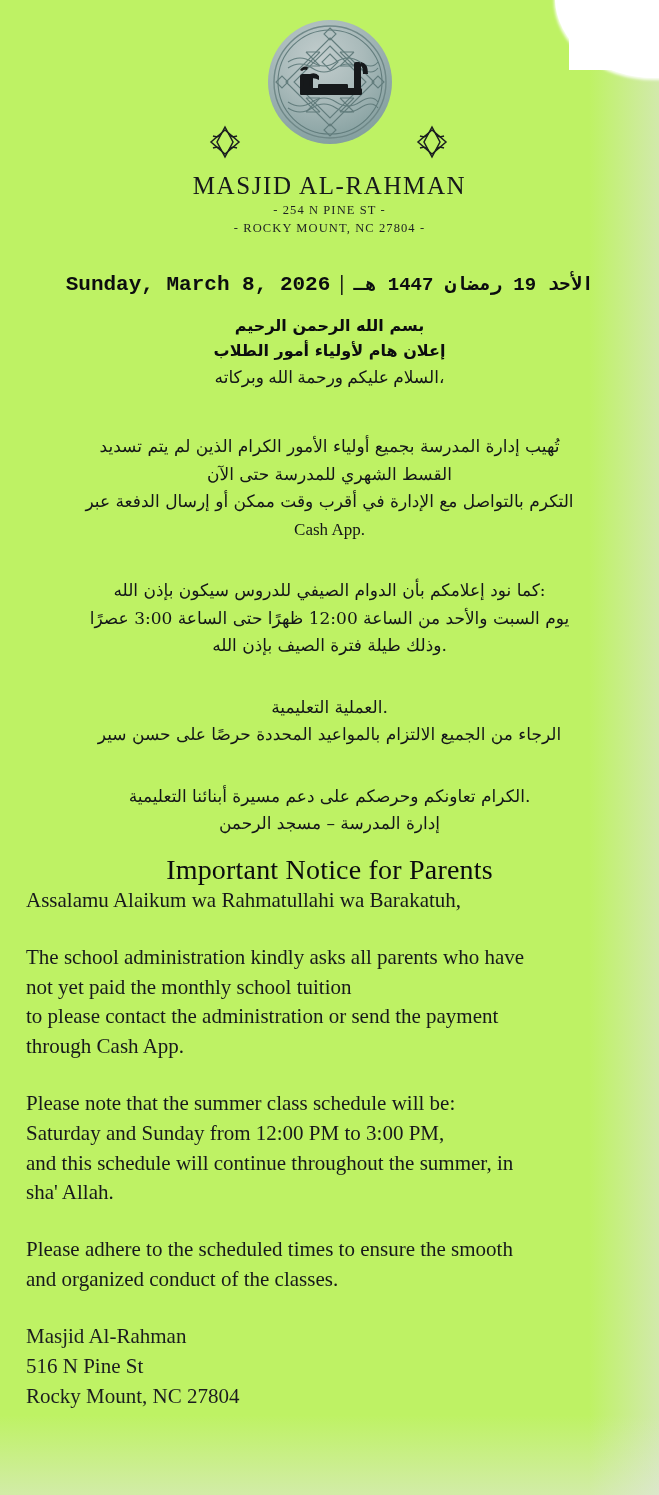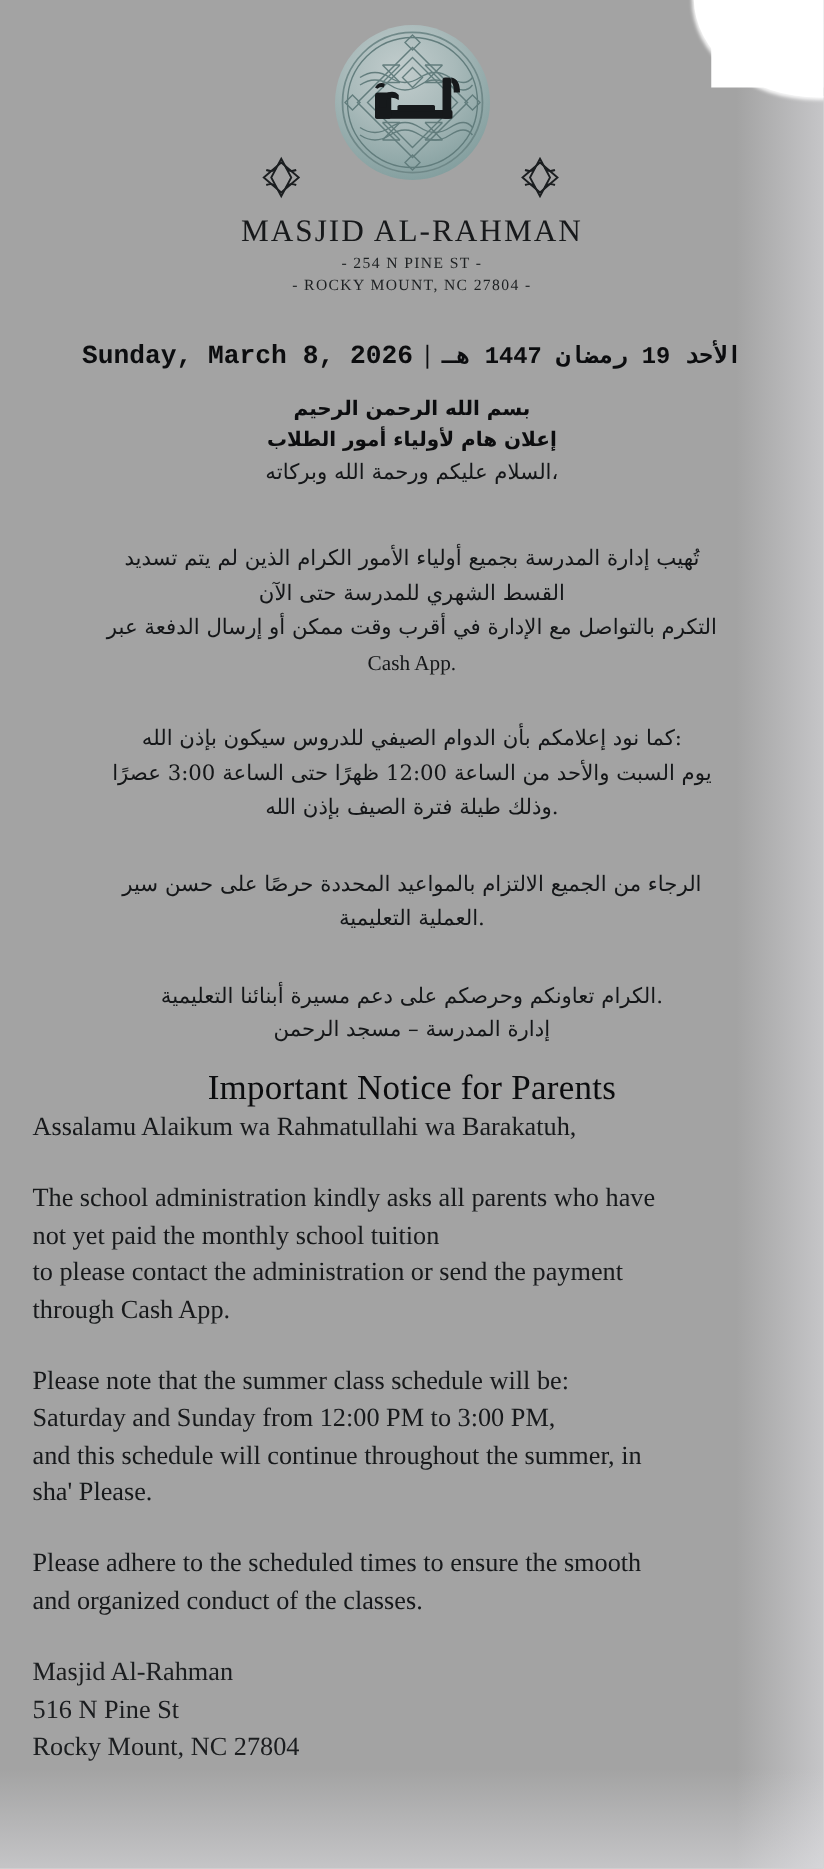--- a/index.html
+++ b/index.html
@@ -14,21 +14,21 @@
     overflow: hidden;
     font-family: "Liberation Serif", "DejaVu Serif", serif;
     color: #111111;
     position: relative;
   }
 
   
   #page {
     position: absolute;
     inset: 0;
-    background: #a3a3a3;
+    background: #bef264;
     overflow: hidden;
   }
   #corner-shade {
     position: absolute;
     top: 0;
     right: 0;
     width: 90px;
     height: 70px;
     background: linear-gradient(210deg, #e9e9ec 0%, #f3f3f5 45%, #ffffff 75%);
     pointer-events: none;
@@ -144,21 +144,21 @@
     font-family: "DejaVu Serif", serif;
     font-size: 17px;
     line-height: 1.62;
     color: #141618;
     padding: 0 30px;
   }
   .ar-body p { margin: 0; }
   .ar-gap-lg { height: 42px; }
   .ar-gap-md { height: 34px; }
 
-  .ar-salam { margin-top: 44px; }
+  .ar-salam { margin-top: 44px; font-family: Liberation Serif, serif; }
 
   .latin-inline {
     direction: ltr;
     unicode-bidi: isolate;
     font-family: "Liberation Serif", "DejaVu Serif", serif;
   }
 
   
   .en-title {
     text-align: center;
@@ -288,22 +288,22 @@
     <p class="latin-inline">Cash App.</p>
 
     <div class="ar-gap-md"></div>
 
     <p>:كما نود إعلامكم بأن الدوام الصيفي للدروس سيكون بإذن الله</p>
     <p>يوم السبت والأحد من الساعة 12:00 ظهرًا حتى الساعة 3:00 عصرًا</p>
     <p>.وذلك طيلة فترة الصيف بإذن الله</p>
 
     <div class="ar-gap-md"></div>
 
+    <p>.العملية التعليمية</p>
     <p>الرجاء من الجميع الالتزام بالمواعيد المحددة حرصًا على حسن سير</p>
-    <p>.العملية التعليمية</p>
 
     <div class="ar-gap-md"></div>
 
     <p>.الكرام تعاونكم وحرصكم على دعم مسيرة أبنائنا التعليمية</p>
     <p>إدارة المدرسة – مسجد الرحمن</p>
   </div>
 
   <div class="en-title">Important Notice for Parents</div>
 
   <div class="en-body">
@@ -315,21 +315,21 @@
     <p>The school administration kindly asks all parents who have</p>
     <p>not yet paid the monthly school tuition</p>
     <p>to please contact the administration or send the payment</p>
     <p>through Cash App.</p>
 
     <div class="en-gap"></div>
 
     <p>Please note that the summer class schedule will be:</p>
     <p>Saturday and Sunday from 12:00 PM to 3:00 PM,</p>
     <p>and this schedule will continue throughout the summer, in</p>
-    <p>sha' Please.</p>
+    <p>sha' Allah.</p>
 
     <div class="en-gap"></div>
 
     <p>Please adhere to the scheduled times to ensure the smooth</p>
     <p>and organized conduct of the classes.</p>
 
     <div class="en-gap"></div>
 
     <p class="signature">Masjid Al-Rahman</p>
     <p class="signature">516 N Pine St</p>

